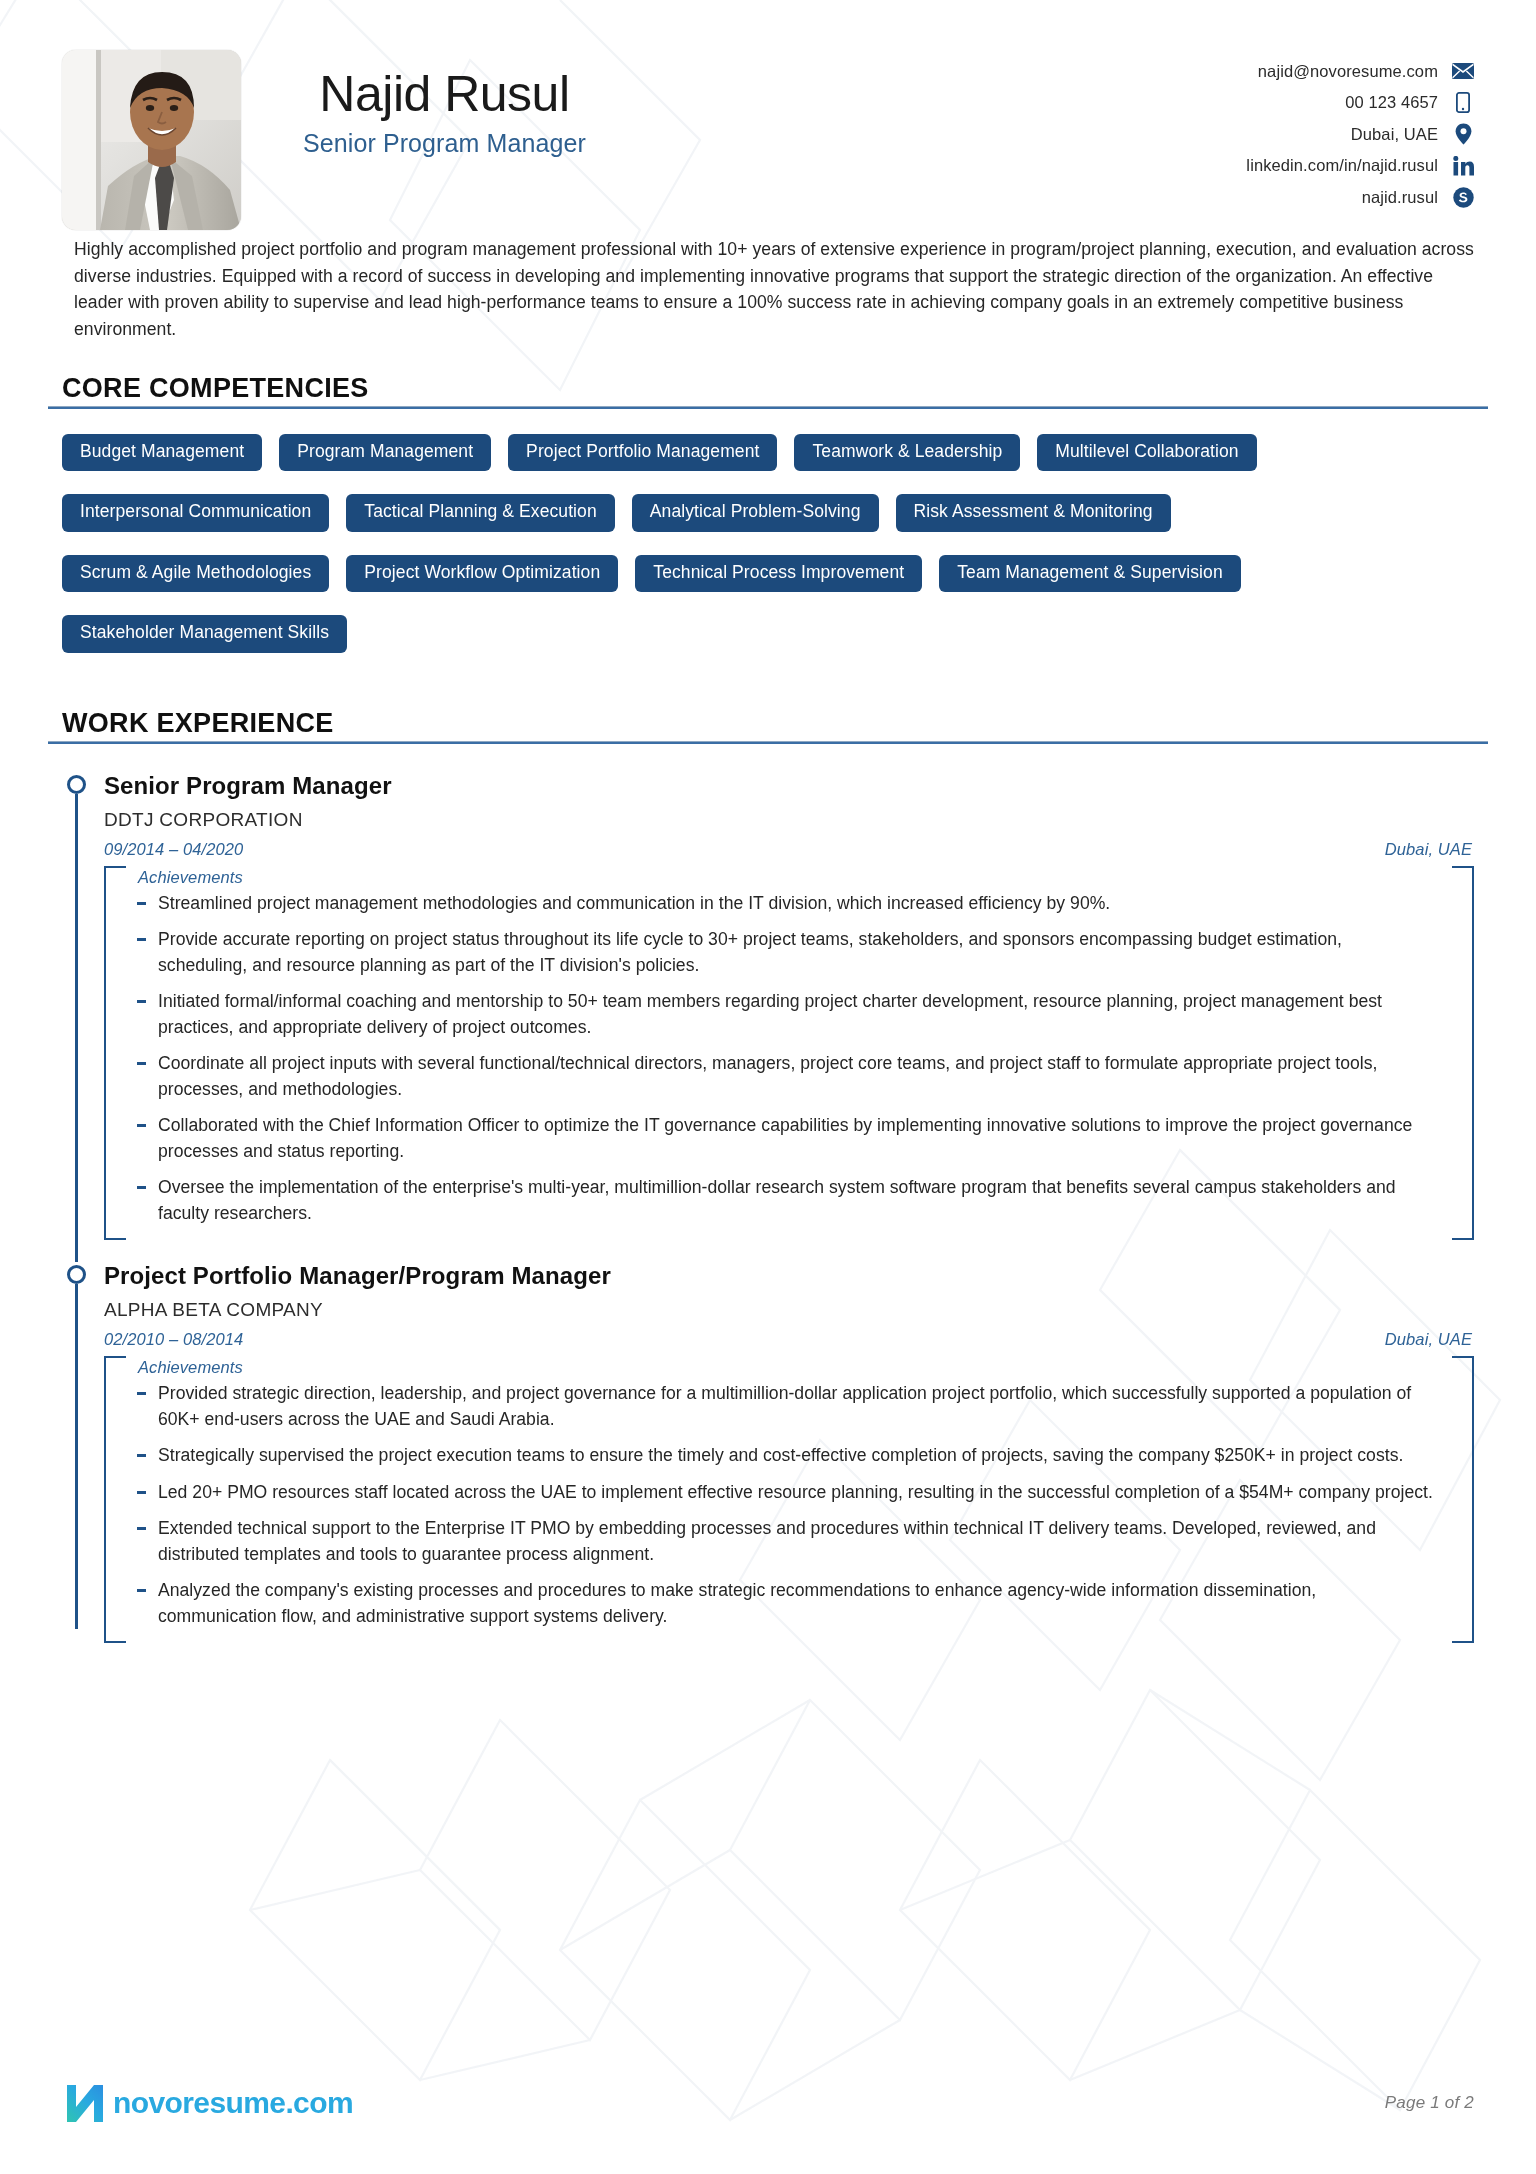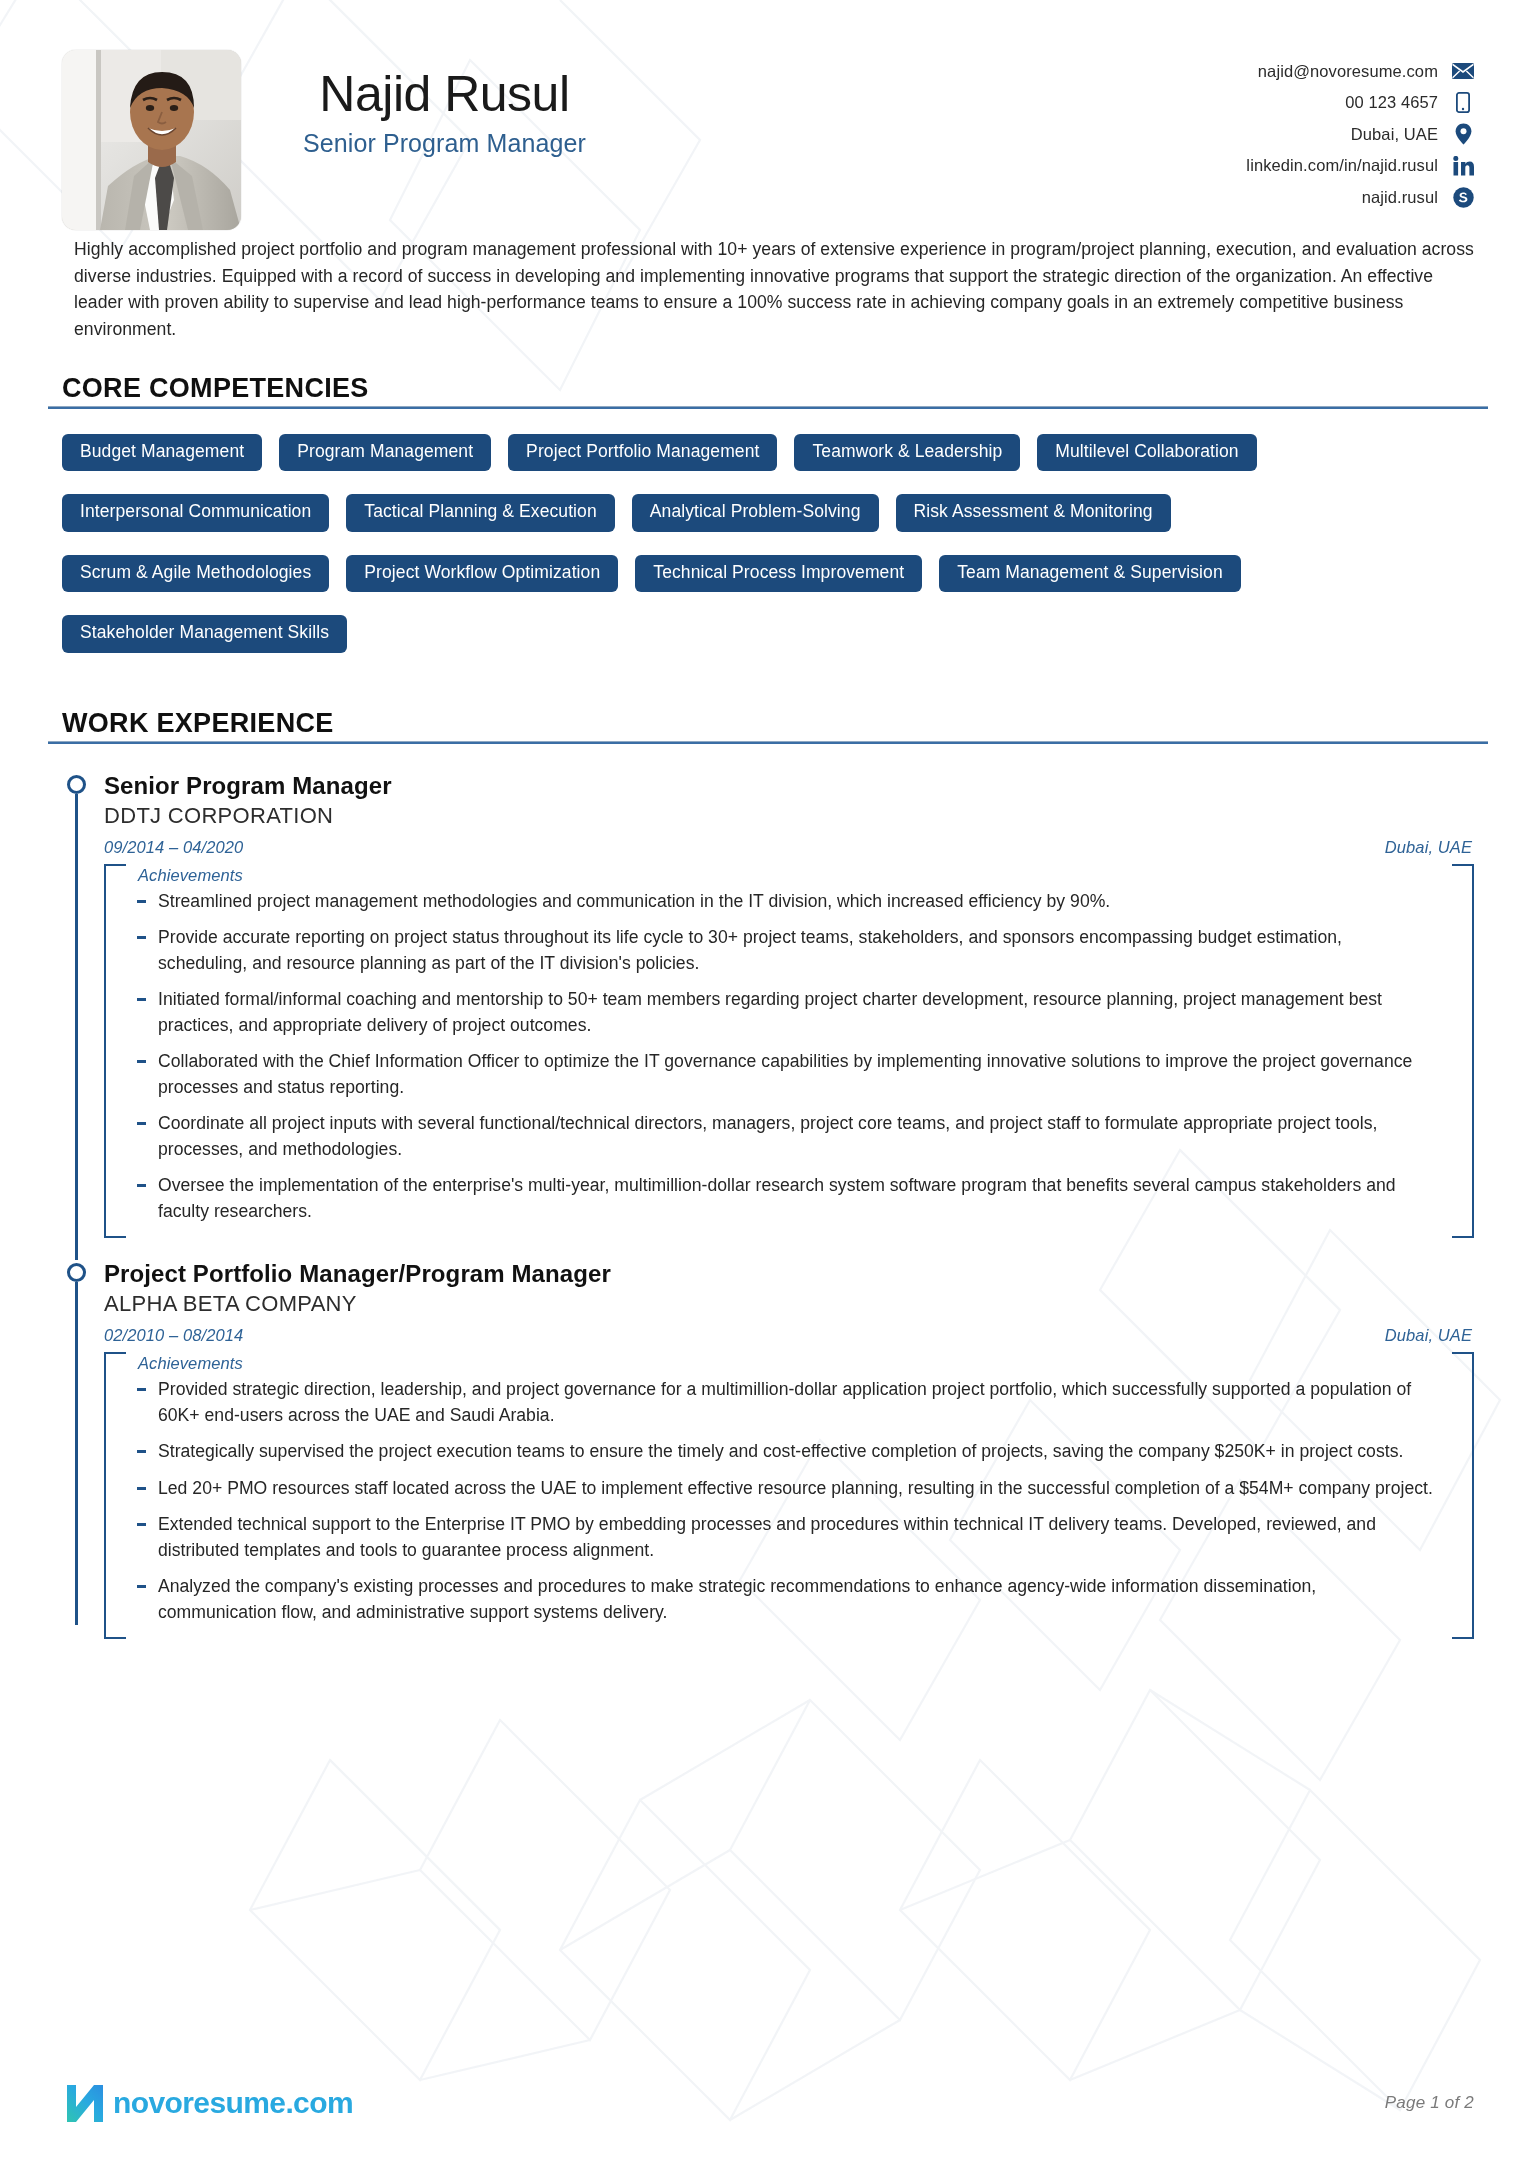--- a/index.html
+++ b/index.html
@@ -183,24 +183,24 @@
     z-index: 3;
   }
 
   .job-role {
     font-size: 24px;
     font-weight: bold;
     color: #111111;
     letter-spacing: 0.1px;
   }
   .job-company {
-    font-size: 22px;
+    font-size: 19px;
     color: #2d2d2d;
     font-weight: 400;
-    margin-top: 3px;
+    margin-top: 9px;
     letter-spacing: 0.3px;
   }
   .job-meta {
     display: flex;
     justify-content: space-between;
     align-items: flex-end;
     margin-top: 9px;
     padding-right: 2px;
   }
   .job-date, .job-loc {
@@ -482,22 +482,22 @@
         </div>
 
         <div class="ach">
           <span class="ach-bracket-l"></span>
           <span class="ach-bracket-r"></span>
           <div class="ach-label">Achievements</div>
           <ul class="bullets">
             <li class="bullet">Streamlined project management methodologies and communication in the IT division, which increased efficiency by 90%.</li>
             <li class="bullet">Provide accurate reporting on project status throughout its life cycle to 30+ project teams, stakeholders, and sponsors encompassing budget estimation, scheduling, and resource planning as part of the IT division's policies.</li>
             <li class="bullet">Initiated formal/informal coaching and mentorship to 50+ team members regarding project charter development, resource planning, project management best practices, and appropriate delivery of project outcomes.</li>
+            <li class="bullet">Coordinate all project inputs with several functional/technical directors, managers, project core teams, and project staff to formulate appropriate project tools, processes, and methodologies.</li>
             <li class="bullet">Collaborated with the Chief Information Officer to optimize the IT governance capabilities by implementing innovative solutions to improve the project governance processes and status reporting.</li>
-            <li class="bullet">Coordinate all project inputs with several functional/technical directors, managers, project core teams, and project staff to formulate appropriate project tools, processes, and methodologies.</li>
             <li class="bullet">Oversee the implementation of the enterprise's multi-year, multimillion-dollar research system software program that benefits several campus stakeholders and faculty researchers.</li>
           </ul>
         </div>
       </div>
 
       <div class="job">
         <span class="tl-line"></span>
         <span class="tl-dot"></span>
 
         <div class="job-role">Project Portfolio Manager/Program Manager</div>

